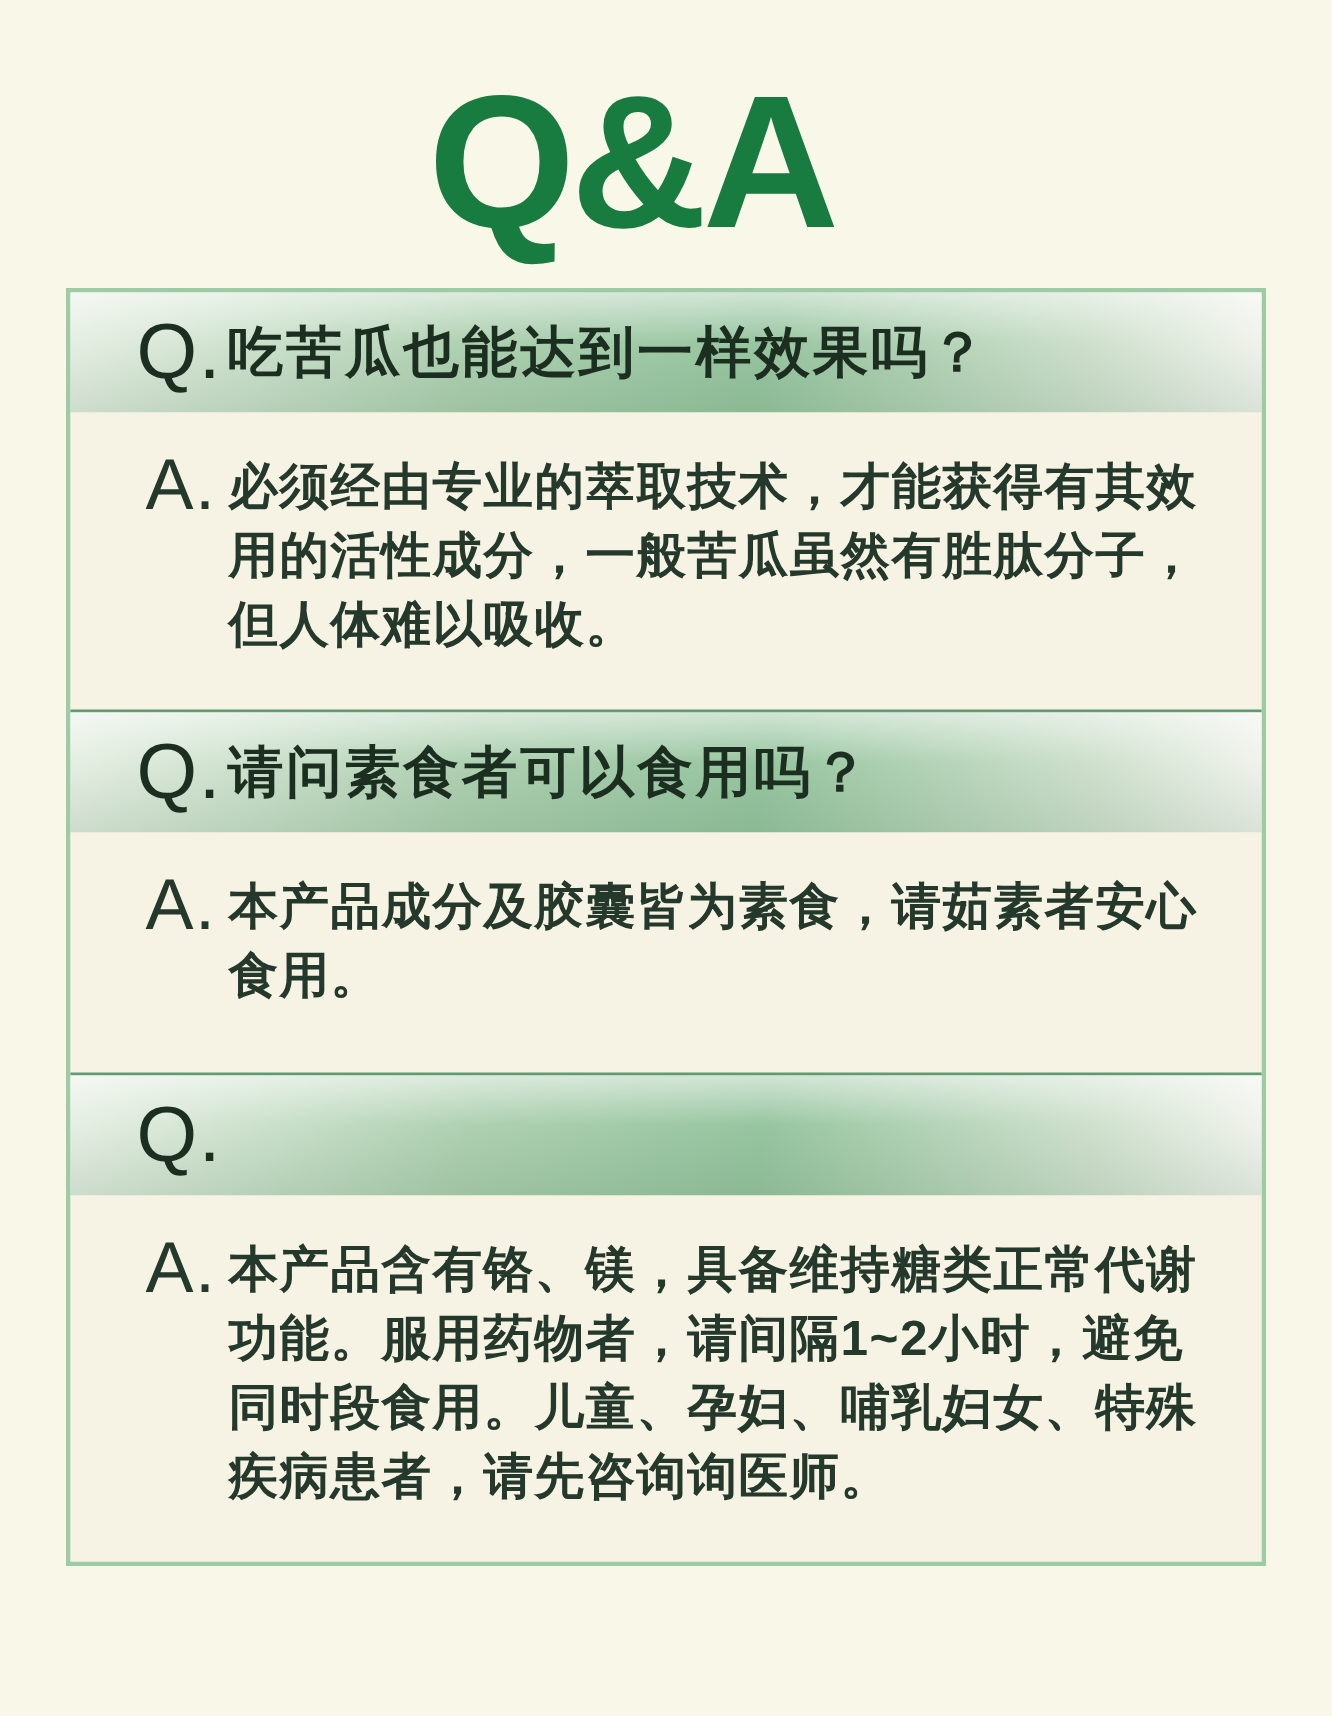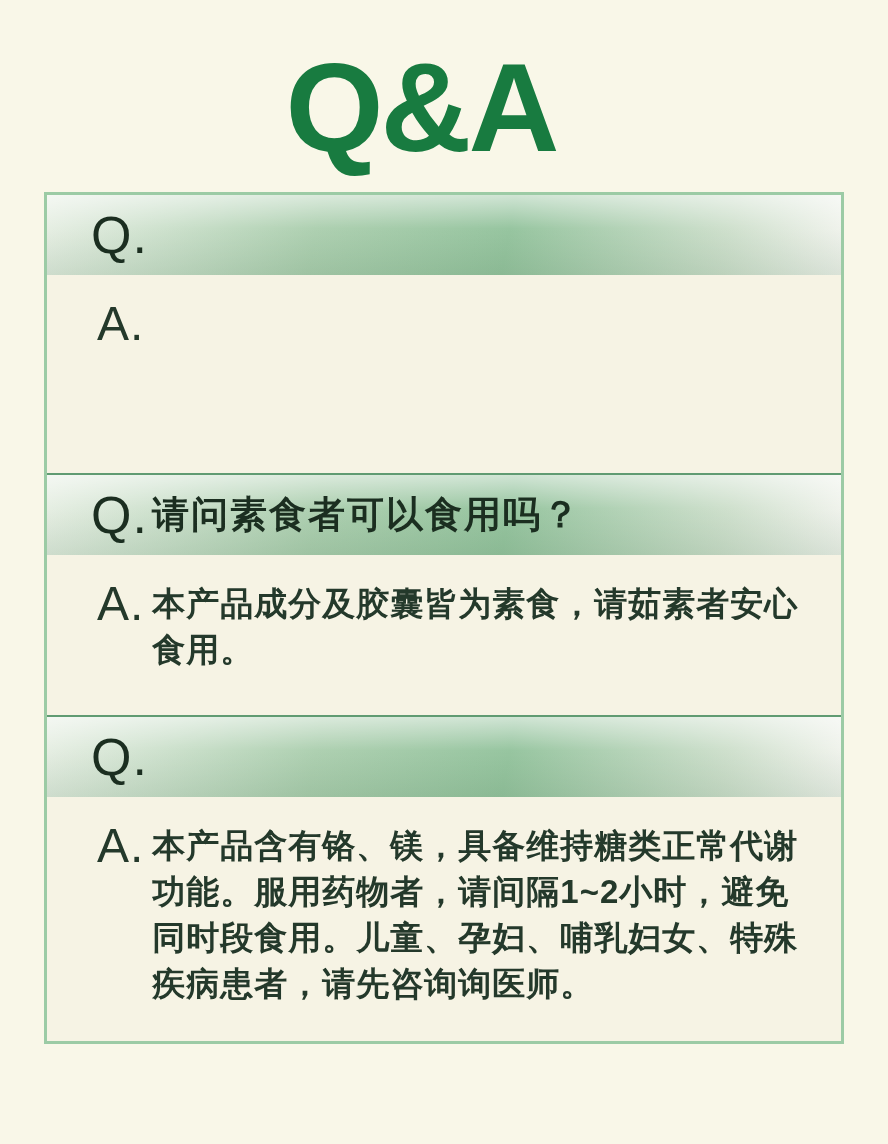--- a/index.html
+++ b/index.html
@@ -84,23 +84,27 @@
 </head>
 <body>
 
 <div class="page-title">Q&amp;A</div>
 
 <div class="qa-container">
 
   <div class="qa-section">
     <div class="qa-header">
       <span class="q-label">Q.</span>
+      <span class="q-text">吃苦瓜也能达到一样效果吗？</span>
     </div>
     <div class="qa-answer answer-1">
       <span class="a-label">A.</span>
+      <div class="a-text">必须经由专业的萃取技术，才能获得有其效
+用的活性成分，一般苦瓜虽然有胜肽分子，
+但人体难以吸收。</div>
     </div>
   </div>
 
   <div class="qa-section">
     <div class="qa-header">
       <span class="q-label">Q.</span>
       <span class="q-text">请问素食者可以食用吗？</span>
     </div>
     <div class="qa-answer answer-2">
       <span class="a-label">A.</span>

